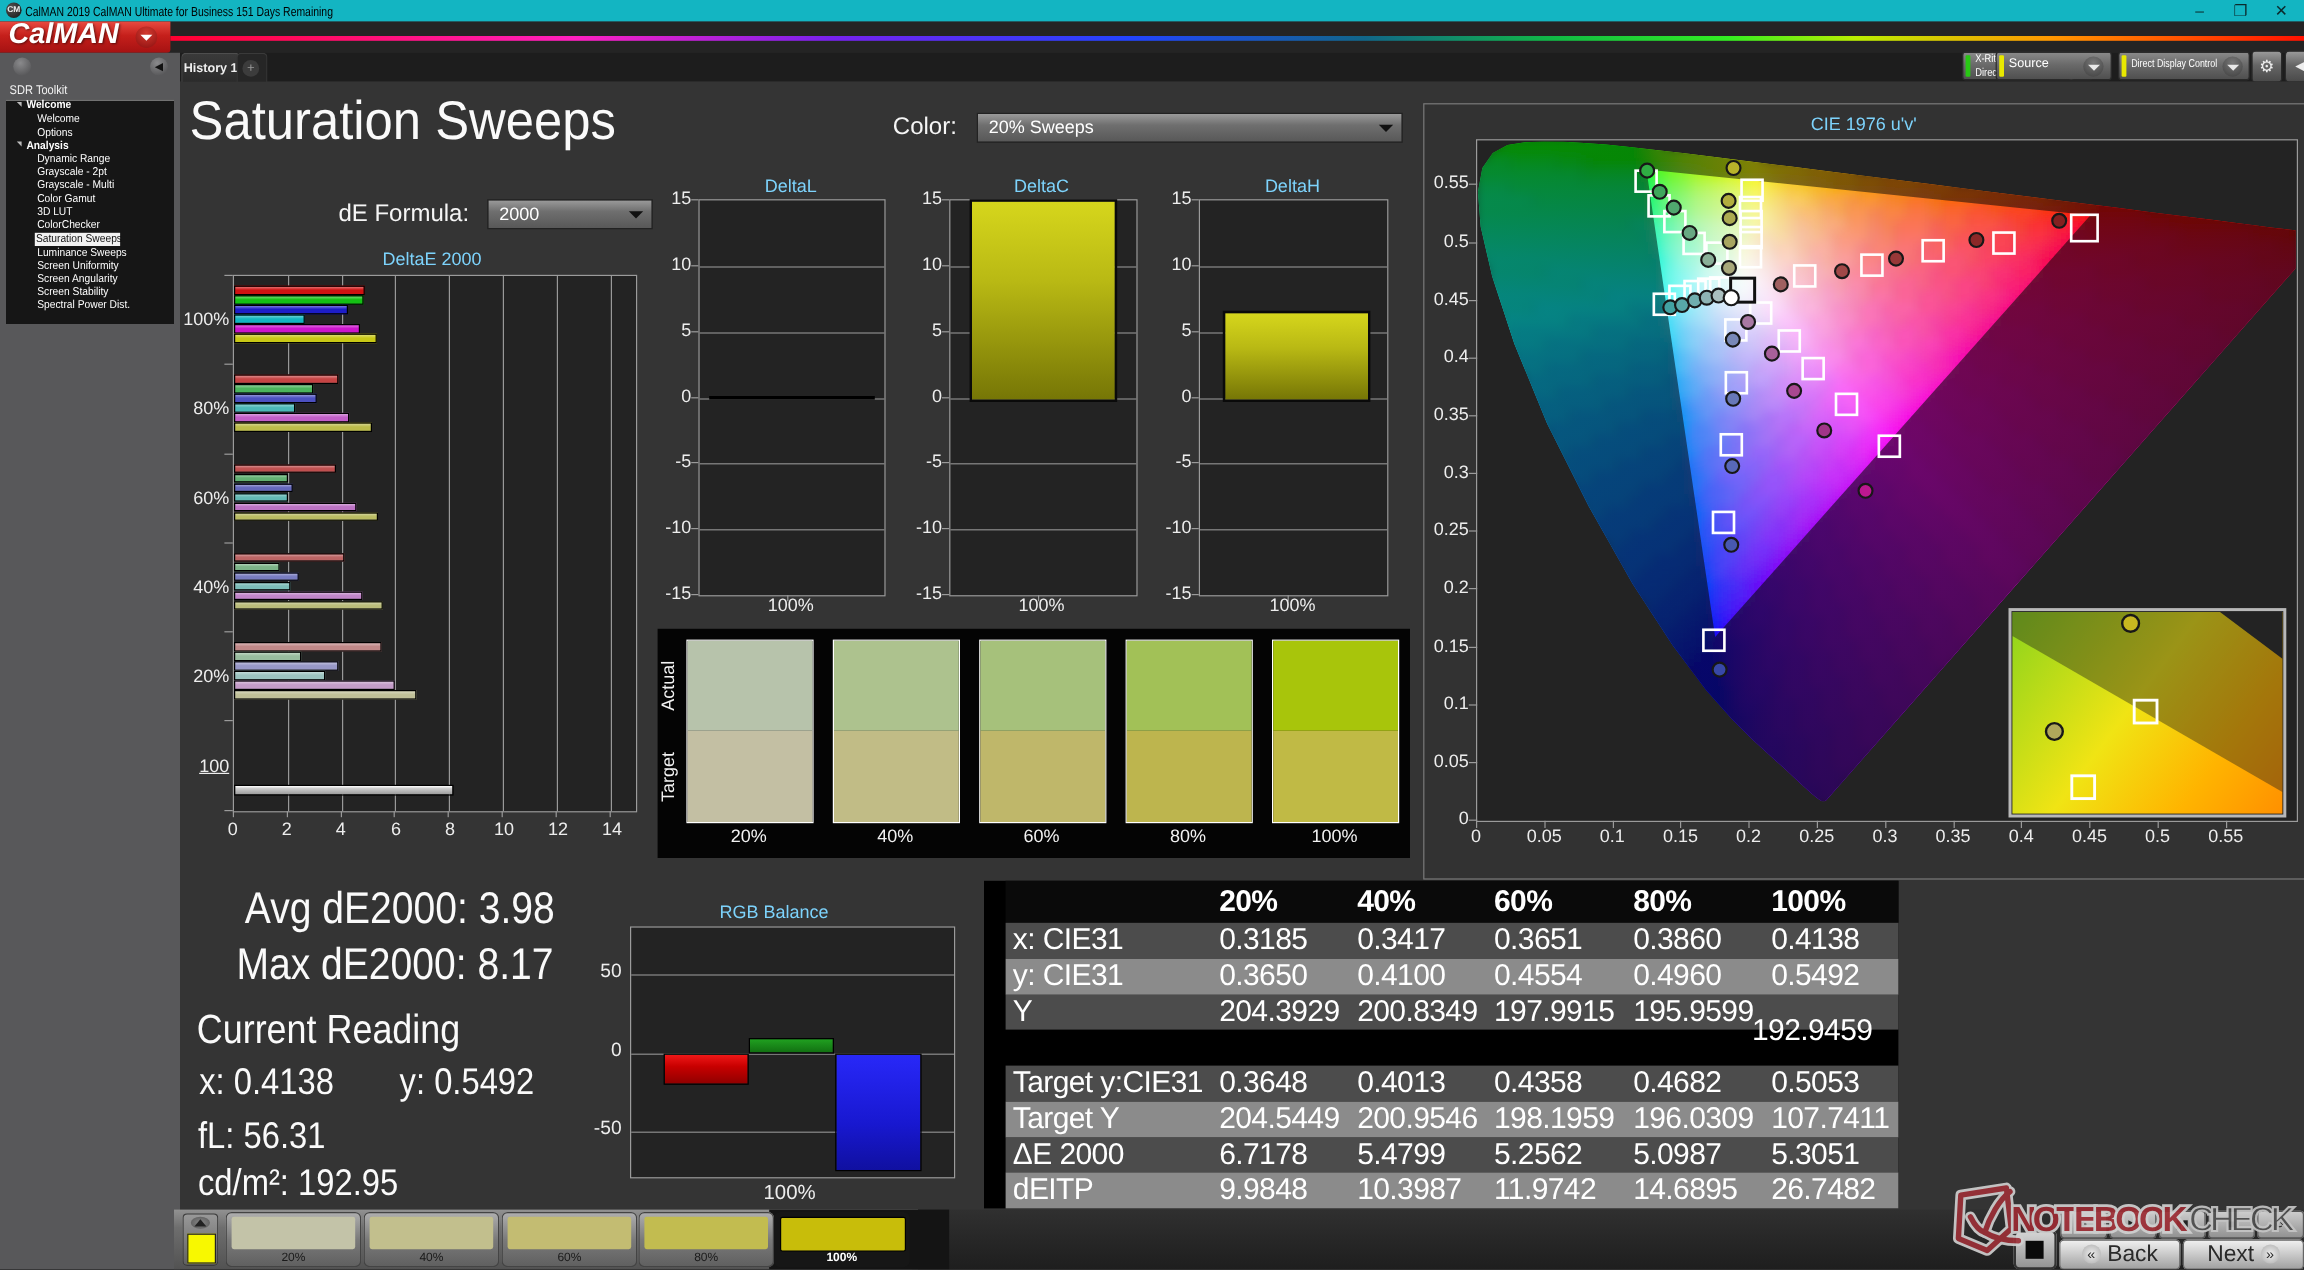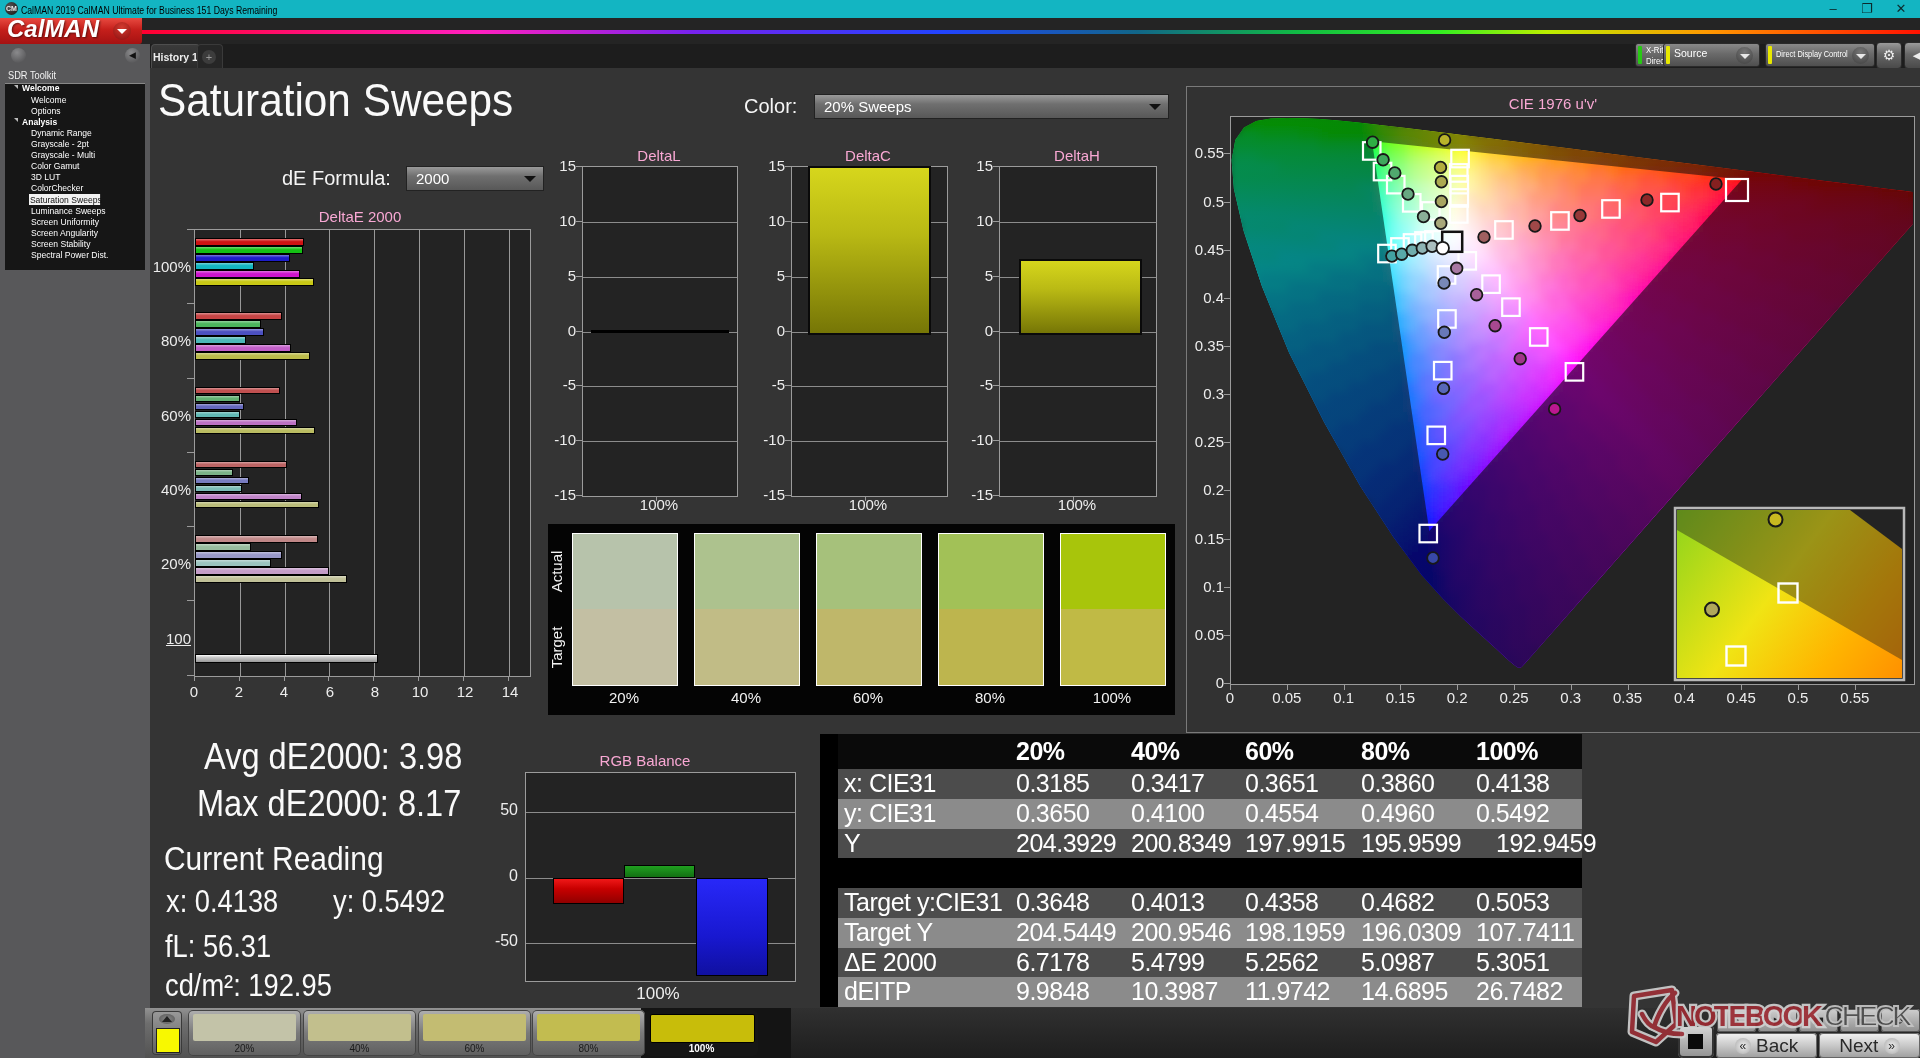--- a/index.html
+++ b/index.html
@@ -35,21 +35,21 @@
 .tmark{position:absolute;left:14px;width:0;height:0;border-left:4px solid transparent;border-top:4px solid #bbb;}
 #selitem{left:29px;width:78px;height:11px;background:#f2f2f2;color:#111;font-size:9.5px;white-space:nowrap;padding-left:1px;transform:scaleX(0.9);transform-origin:0 0;overflow:visible;}
 
 #content{left:150px;top:68px;width:1770px;height:940px;background:#343434;}
 h1#bigtitle{position:absolute;margin:0;font-size:45.5px;font-weight:normal;color:#fafafa;transform:scaleX(0.93);transform-origin:0 0;white-space:nowrap;}
 .lbl{color:#f5f5f5;}
 .dd{background:linear-gradient(#9a9a9a,#6f6f6f 40%,#585858);border:1px solid #222;color:#fff;}
 .dd:after{content:"";position:absolute;right:7px;top:9px;border:6px solid transparent;border-top-color:#111;border-bottom-width:0;}
 
 .plot{background:#232323;border:1px solid #9b9b9b;}
-.ctitle{color:#f9a8d4;font-size:15px;text-align:center;}
+.ctitle{color:#7dd3fc;font-size:15px;text-align:center;}
 .axlbl{color:#ededed;font-size:15px;}
 .gridv{position:absolute;top:0;bottom:0;width:1px;background:#9b9b9b;}
 .gridh{position:absolute;left:0;right:0;height:1px;background:#9b9b9b;}
 .bar{position:absolute;border:1px solid #000;}
 .ybar{position:absolute;background:linear-gradient(#d6d61c,#b9b914 40%,#767606);border:2px solid #0a0a0a;}
 
 #swpanel{left:548px;top:524px;width:627px;height:191px;background:#040404;}
 .sw{position:absolute;top:9px;width:104px;height:151px;border:1.5px solid #fff;}
 .swl{position:absolute;top:165px;width:104px;text-align:center;color:#f2f2f2;font-size:15px;}
 .rot{position:absolute;color:#f2f2f2;font-size:15px;transform:rotate(-90deg);transform-origin:center;white-space:nowrap;}
@@ -1590,21 +1590,21 @@
         <span class="tcell" style="left:407px;">0.4554</span>
         <span class="tcell" style="left:523px;">0.4960</span>
         <span class="tcell" style="left:638px;">0.5492</span>
       </div>
       <div class="trow" style="top:94.5px;background:#4c4c4c;">
         <span class="tcell" style="left:6px;">Y</span>
         <span class="tcell" style="left:178px;">204.3929</span>
         <span class="tcell" style="left:293px;">200.8349</span>
         <span class="tcell" style="left:407px;">197.9915</span>
         <span class="tcell" style="left:523px;">195.9599</span>
-        <span class="tcell" style="left:658px;">192.9459</span>
+        <span class="tcell" style="left:622px;margin-top:16px;">192.9459</span>
       </div>
       <div class="trow" style="top:154.0px;background:#4c4c4c;">
         <span class="tcell" style="left:6px;">Target y:CIE31</span>
         <span class="tcell" style="left:178px;">0.3648</span>
         <span class="tcell" style="left:293px;">0.4013</span>
         <span class="tcell" style="left:407px;">0.4358</span>
         <span class="tcell" style="left:523px;">0.4682</span>
         <span class="tcell" style="left:638px;">0.5053</span>
       </div>
       <div class="trow" style="top:183.8px;background:#8b8b8b;">

